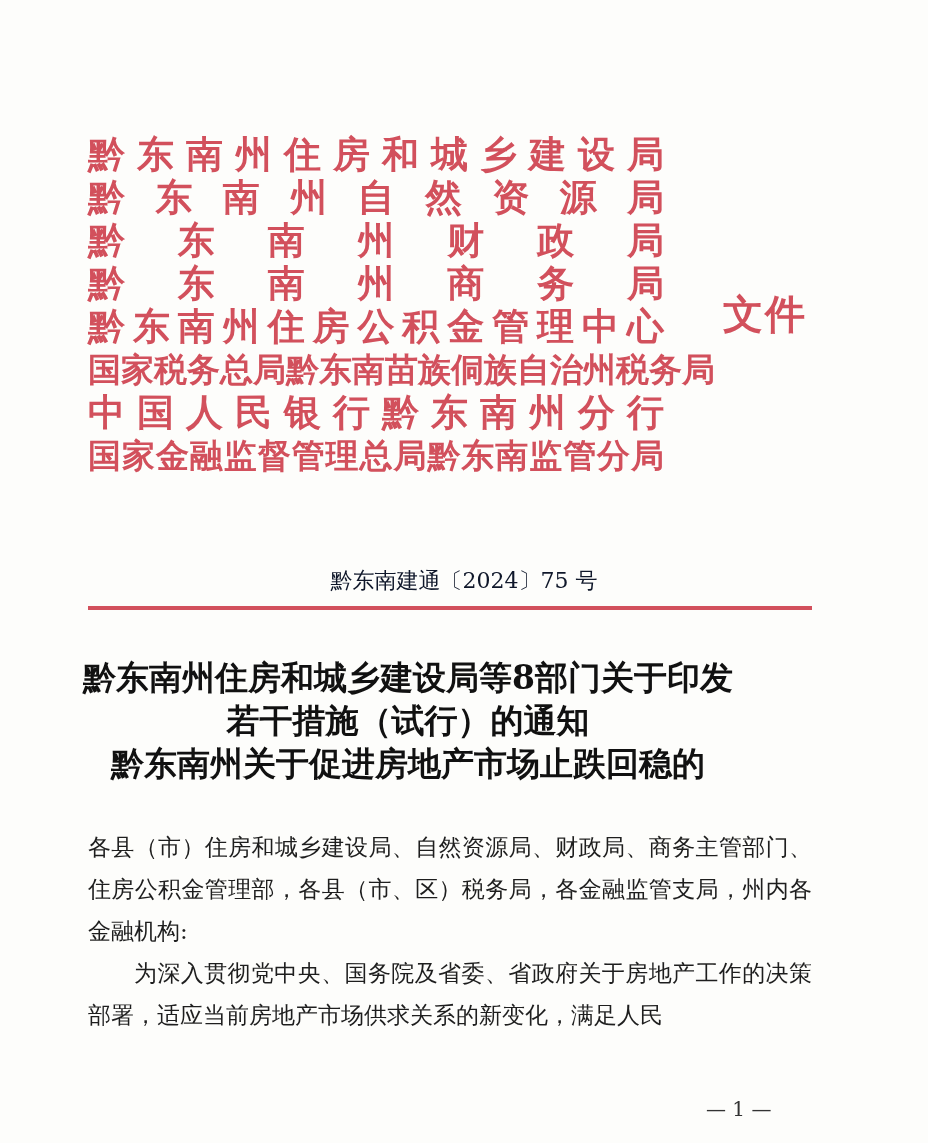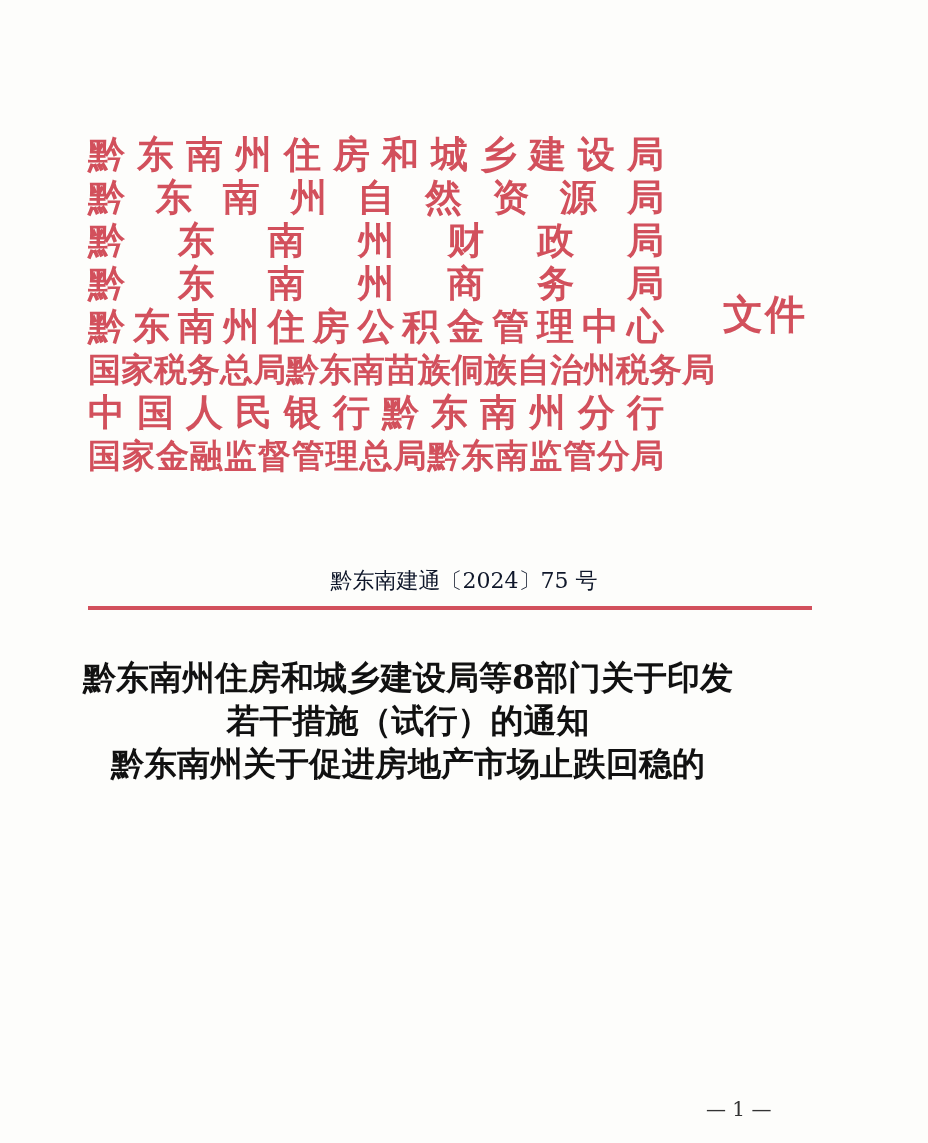--- a/index.html
+++ b/index.html
@@ -201,15 +201,17 @@
 
 <div class="red-rule"></div>
 
 <div class="title">
   <div>黔东南州住房和城乡建设局等8部门关于印发</div>
   <div>若干措施（试行）的通知</div>
   <div>黔东南州关于促进房地产市场止跌回稳的</div>
 </div>
 
 <div class="body-text">
+  <p>各县（市）住房和城乡建设局、自然资源局、财政局、商务主管部门、住房公积金管理部，各县（市、区）税务局，各金融监管支局，州内各金融机构:</p>
+  <p class="indent">为深入贯彻党中央、国务院及省委、省政府关于房地产工作的决策部署，适应当前房地产市场供求关系的新变化，满足人民</p>
 </div>
 
 <div class="page-number">— 1 —</div>
 
 </body></html>

